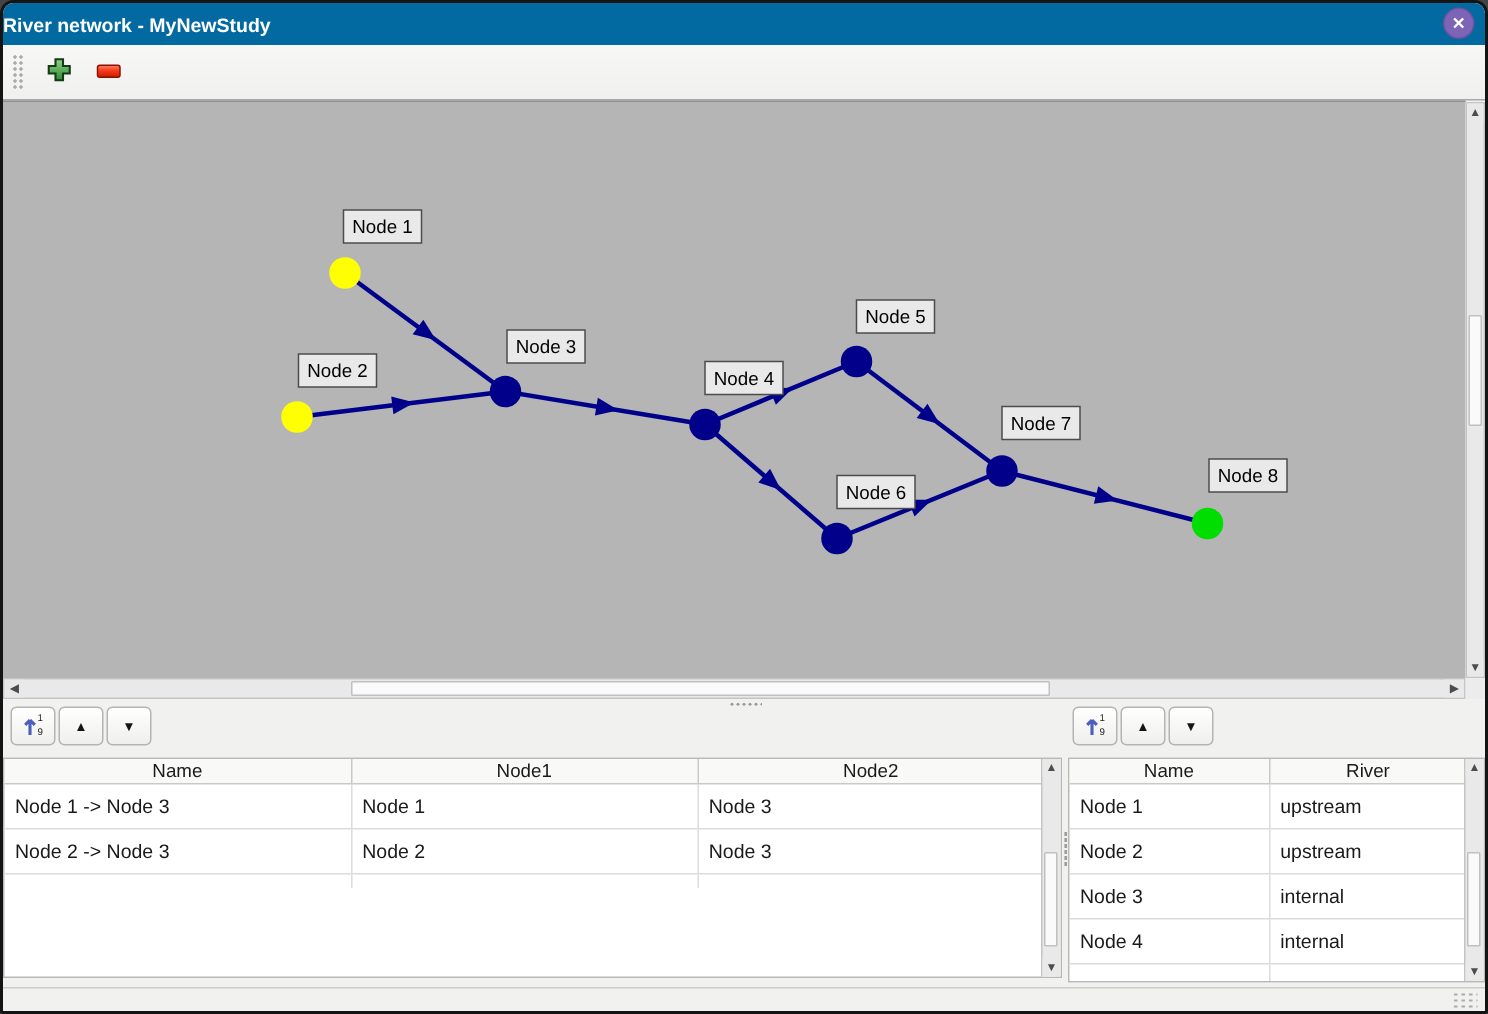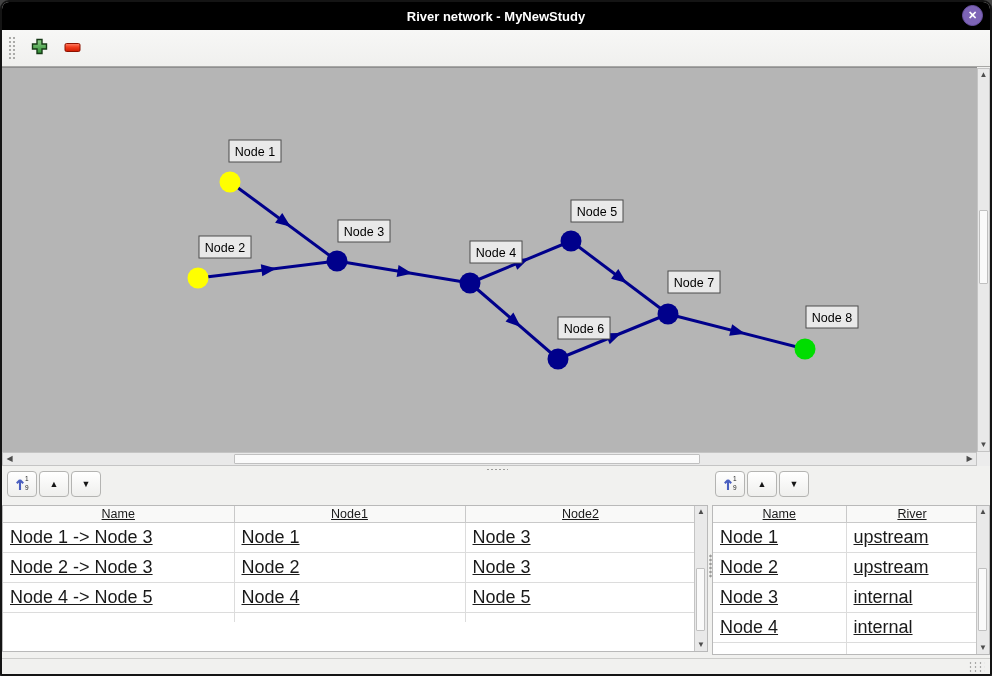--- a/index.html
+++ b/index.html
@@ -7,22 +7,22 @@
   .window{
     position:relative;width:992px;height:676px;
     border:2px solid #141414;border-radius:9px 9px 2px 2px;overflow:hidden;
     background:#f1f1ef;
     font-family:"Liberation Sans",sans-serif;
     font-size:13px;color:#1a1a1a;
   }
   
   .titlebar{
     position:absolute;left:0;top:0;width:988px;height:28px;
-    background:#000000;color:#fff;
-    display:flex;align-items:center;justify-content:center;
+    background:#0369a1;color:#fff;
+    display:flex;align-items:center;
     font-weight:bold;font-size:13px;
   }
   .close-btn{
     position:absolute;right:7px;top:3px;width:21px;height:21px;border-radius:50%;
     background:#7d64b6;border:1px solid #6b53a3;color:#fff;
     display:flex;align-items:center;justify-content:center;
     font-size:11px;font-weight:bold;cursor:pointer;
   }
   
   .toolbar{
@@ -68,31 +68,31 @@
     background-image:radial-gradient(#9c9c9a 1px,transparent 1.2px);background-size:3px 4px;
   }
   
   .panel-btn{
     position:absolute;width:30px;height:26px;border:1px solid #b4b4b2;border-radius:4px;
     background:linear-gradient(#ffffff,#efefed);
     display:flex;align-items:center;justify-content:center;
     font-size:9px;color:#151515;cursor:pointer;padding:0;
   }
   
-  .tablewrap{position:absolute;background:#fff;border:1px solid #b9b9b9;text-decoration:underline;}
+  .tablewrap{position:absolute;background:#fff;border:1px solid #b9b9b9;}
   .branches-wrap{left:0;top:503px;width:706px;height:147px;}
   .nodes-wrap{left:710px;top:503px;width:278px;height:150px;}
   table.grid{border-collapse:collapse;table-layout:fixed;width:100%;}
   table.grid th{
     height:16px;background:#f9f9f8;border-right:1px solid #c9c9c9;border-bottom:1px solid #c9c9c9;
     font-weight:normal;font-size:12.5px;padding:0;text-align:center;
   }
   table.grid td{
     height:30px;border-right:1px solid #dcdcdc;border-bottom:1px solid #dcdcdc;
-    padding:0 0 0 7px;font-size:18px;background:#fff;white-space:nowrap;overflow:hidden;
+    padding:0 0 0 7px;font-size:13px;background:#fff;white-space:nowrap;overflow:hidden;
   }
   table.grid tr.filler td{height:10px;border-bottom:none;}
   .table-vscroll{top:0;height:100%;right:0;position:absolute;width:13px;background:#e9e9e9;border-left:1px solid #c4c4c4;}
   
   .statusbar{
     position:absolute;left:0;top:656px;width:988px;height:16px;
     background:#f1f1ef;border-top:1px solid #ccccca;
   }
   .grip{
     position:absolute;right:5px;bottom:2px;width:17px;height:11px;
@@ -266,25 +266,20 @@
             <tr>
               <td>Node 1 -&gt; Node 3</td>
               <td>Node 1</td>
               <td>Node 3</td>
             </tr>
             <tr>
               <td>Node 2 -&gt; Node 3</td>
               <td>Node 2</td>
               <td>Node 3</td>
             </tr>
-            <tr>
-              <td>Node 4 -&gt; Node 5</td>
-              <td>Node 4</td>
-              <td>Node 5</td>
-            </tr>
             <tr class="filler">
               <td style="height: 10px;"></td>
               <td style="height: 10px;"></td>
               <td style="height: 10px;"></td>
             </tr>
           </tbody>
         </table>
     </div>
     <div class="table-vscroll">
       <div class="sb-arrow" style="left:0;top:0;width:12px;height:12px;">

